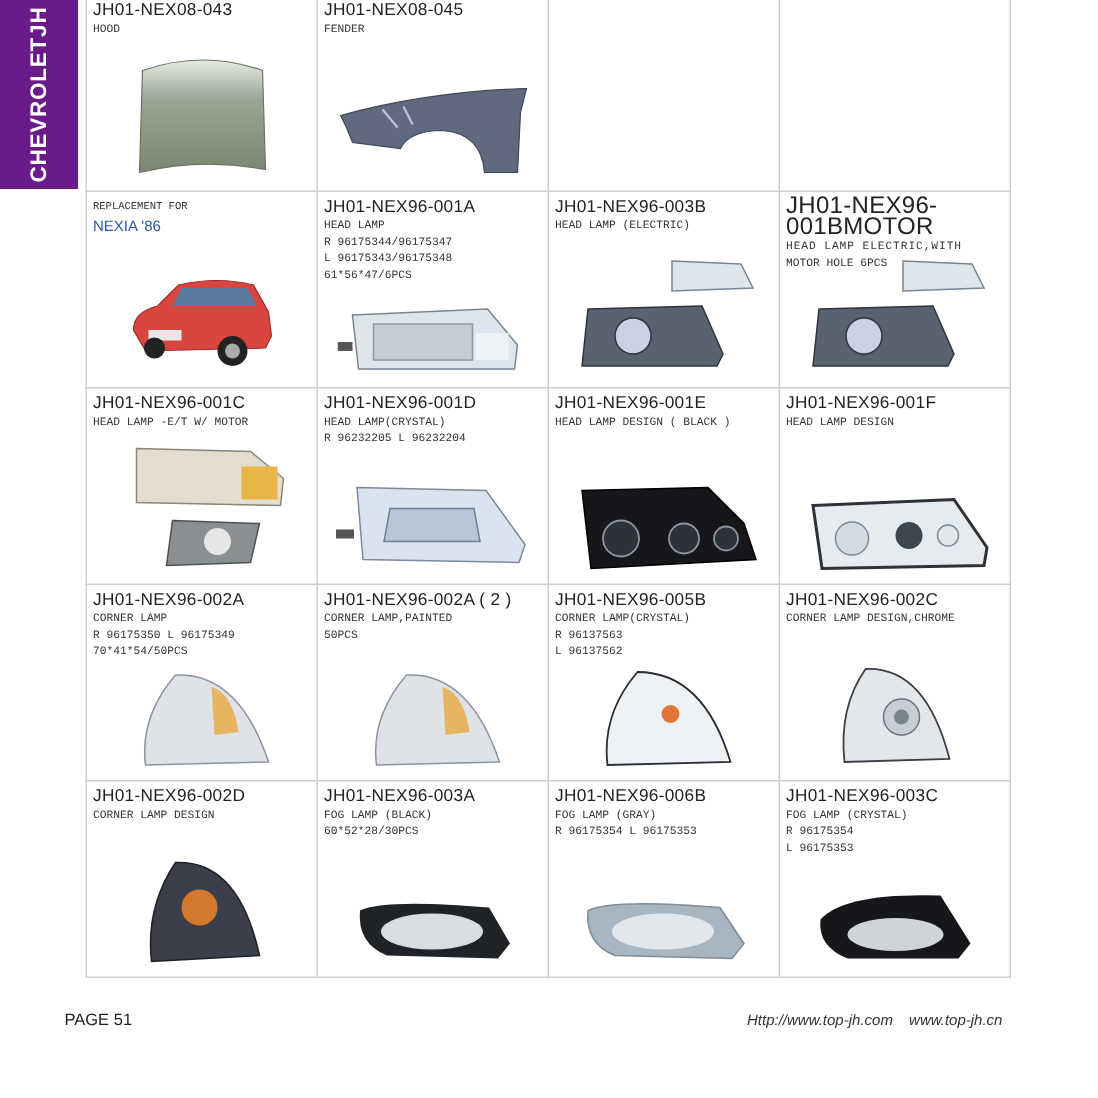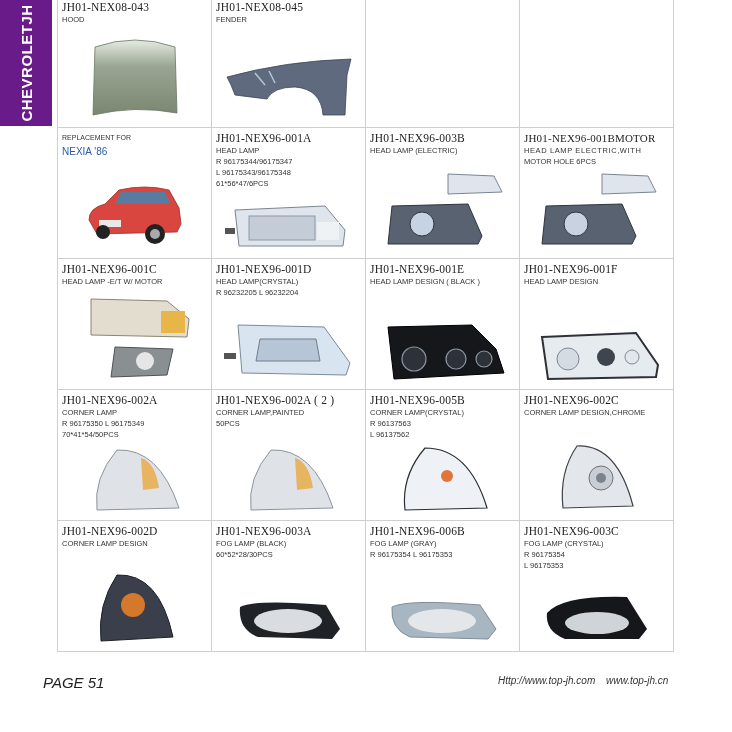--- a/index.html
+++ b/index.html
@@ -2,25 +2,25 @@
 <html><head>
 <meta charset="utf-8">
 <style>
   html, body { margin:0; padding:0; background:#ffffff; }
   body { width:732px; height:732px; position:relative; overflow:hidden; font-family:"Liberation Sans", sans-serif; color:#222; }
   .side-tab { position:absolute; left:0; top:0; width:52px; height:126px; background:#6a1b8a; }
   .side-tab span { position:absolute; left:26px; top:63px; transform:translate(-50%,-50%) rotate(-90deg); color:#fff; font-weight:bold; font-size:15px; letter-spacing:0.5px; white-space:nowrap; }
   .grid { position:absolute; left:57px; top:-4px; width:617px; border-collapse:collapse; }
   .grid td { border:1.5px solid #cfcfcf; width:154px; height:131px; vertical-align:top; padding:3px 4px; position:relative; box-sizing:border-box; }
   .grid tr:first-child td { height:131px; }
-  .code { font-size:11.5px; color:#222; letter-spacing:0.2px; line-height:14px;font-family:Liberation Serif, serif; }
-  .desc { font-size:7.5px; color:#333; line-height:10px; text-transform:uppercase; margin-top:1px; }
+  .code { font-size:11.5px; color:#222; letter-spacing:0.2px; line-height:14px; }
+  .desc { font-size:7.5px; color:#333; line-height:10px; text-transform:uppercase; margin-top:1px;font-family:Liberation Mono, monospace; }
   .nexia { font-size:10px; color:#2a5aa8; margin-top:3px; }
   .img { position:absolute; left:0; right:0; bottom:8px; display:flex; justify-content:center; align-items:flex-end; }
-  .footer-page { position:absolute; left:43px; top:674px; font-size:15px; color:#222;font-style:italic; }
+  .footer-page { position:absolute; left:43px; top:674px; font-size:11px; color:#222; }
   .footer-url { position:absolute; left:498px; top:675px; font-size:10px; font-style:italic; color:#333;text-align:center; }
   .footer-url span + span { margin-left:8px; }
 </style>
 </head>
 <body>
 
 <div class="side-tab">
   <span>CHEVROLETJH</span>
 </div>
 
@@ -92,21 +92,21 @@
       <div class="desc">HEAD LAMP (ELECTRIC)</div>
       <div class="img">
         <svg width="130" height="80" viewBox="0 0 130 80">
               <path d="M70 4 L116 6 L124 22 L70 24 Z" fill="#dfe5ec" stroke="#7a8592"></path>
               <path d="M14 36 L90 34 L104 66 L100 74 L10 74 Z" fill="#596270" stroke="#2f353f"></path>
               <circle cx="44" cy="54" r="12" fill="#c7d3e3" stroke="#2f353f"></circle>
             </svg>
       </div>
     </td>
     <td>
-      <div class="code" style="font-size:11px">JH01-NEX96-001BMOTOR</div>
+      <div class="code" style="font-size:16px">JH01-NEX96-001BMOTOR</div>
       <div class="desc" style="letter-spacing:0.6px">HEAD LAMP ELECTRIC,WITH</div>
       <div class="desc">MOTOR HOLE 6PCS</div>
       <div class="img">
         <svg width="130" height="80" viewBox="0 0 130 80">
               <path d="M70 4 L116 6 L124 22 L70 24 Z" fill="#dfe5ec" stroke="#7a8592"></path>
               <path d="M14 36 L90 34 L104 66 L100 74 L10 74 Z" fill="#596270" stroke="#2f353f"></path>
               <circle cx="44" cy="54" r="12" fill="#c7d3e3" stroke="#2f353f"></circle>
             </svg>
       </div>
     </td>

